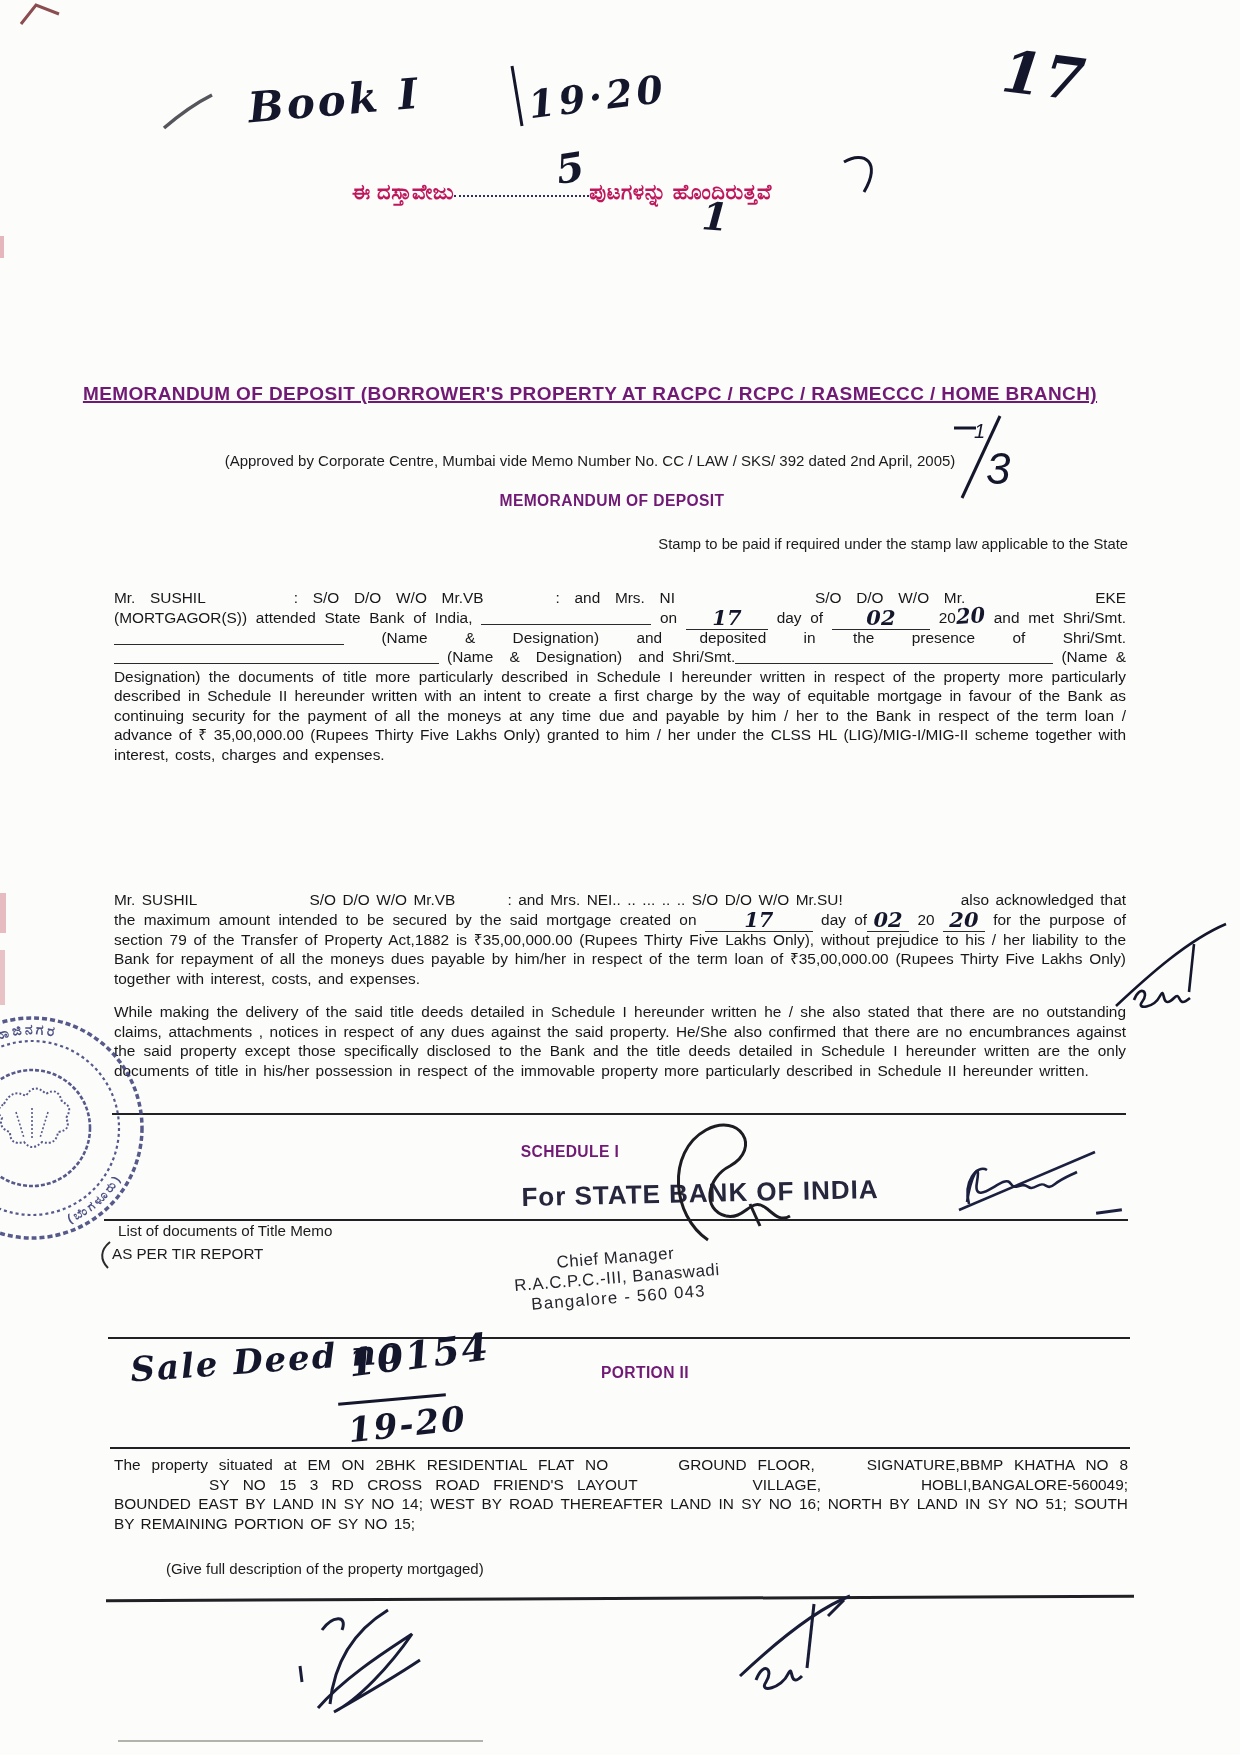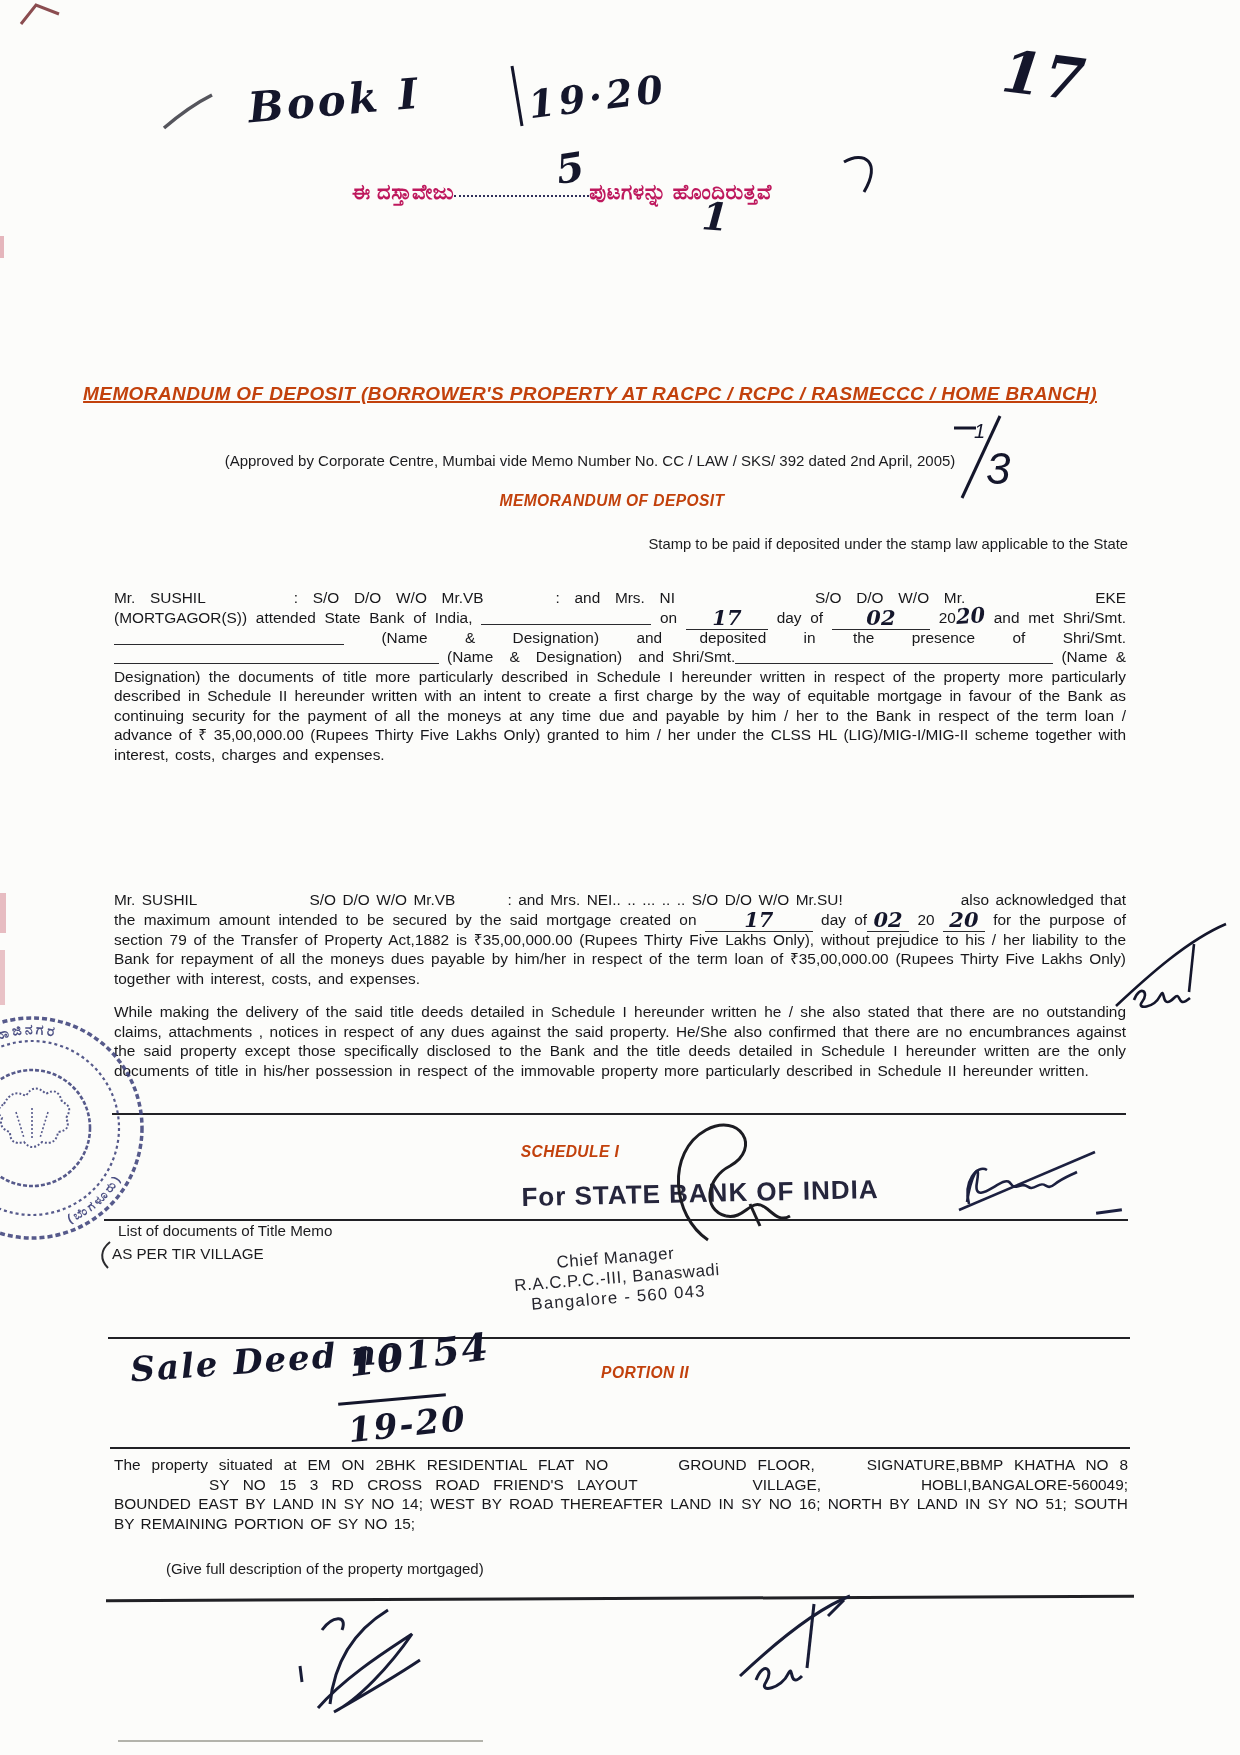--- a/index.html
+++ b/index.html
@@ -15,21 +15,21 @@
   .seg-space{display:inline-block;height:1px;}
   .seg-blank{display:inline-block;height:14px;border-bottom:1.6px solid #2a2a2e;transform:translateY(2px);}
   .seg-hand{display:inline-block;font-family:"DejaVu Serif",serif;font-style:italic;font-weight:bold;
             font-size:21px;line-height:10px;color:#14162b;transform:rotate(-4deg);}
   .seg-handblank{display:inline-block;text-align:center;border-bottom:1.6px solid #2a2a2e;
             font-family:"DejaVu Serif",serif;font-style:italic;font-weight:bold;
             font-size:21px;color:#14162b;height:19px;line-height:15px;transform:translateY(2px);}
   .hand{font-family:"DejaVu Serif",serif;font-style:italic;font-weight:bold;color:#14162b;}
   .rule{position:absolute;height:2px;background:#212125;}
   .center{text-align:center;}
-  .heading{font-weight:bold;font-size:15.6px;letter-spacing:.4px;color:#c2410c;font-style:italic;}
+  .heading{font-weight:bold;font-size:15.6px;letter-spacing:.4px;color:#701a75;}
   .kannada{font-weight:bold;color:#be185d;font-size:21px;letter-spacing:.5px;}
   .kdots{display:inline-block;border-bottom:2.4px dotted #30305a;height:4px;transform:translateY(-2px);}
   .stamptext{color:#26262e;}
 </style>
 </head>
 <body>
 
 <div class="page">
 
   <svg class="abs" style="left:16px;top:0" width="50" height="28" viewBox="0 0 50 28">
@@ -71,21 +71,21 @@
     <path d="M6,16 H28" stroke="#14162b" stroke-width="3" fill="none"></path>
     <path d="M52,4 L14,86" stroke="#14162b" stroke-width="3" fill="none"></path>
     <text x="26" y="26" font-size="20" font-style="italic" fill="#14162b">1</text>
     <text x="38" y="72" font-size="44" font-style="italic" fill="#14162b">3</text>
   </svg>
 
   <div class="abs center" style="left:70px;top:452px;width:1040px;font-size:15px">(Approved by Corporate Centre, Mumbai vide Memo Number No. CC / LAW / SKS/ 392 dated 2nd April, 2005)</div>
 
   <div class="abs center heading" style="left:12px;top:492px;width:1200px">MEMORANDUM OF DEPOSIT</div>
 
-  <div class="abs" style="right:112px;top:536px;font-size:14.8px">Stamp to be paid if deposited under the stamp law applicable to the State</div>
+  <div class="abs" style="right:112px;top:536px;font-size:14.8px">Stamp to be paid if required under the stamp law applicable to the State</div>
 
   <div class="para" style="left:114px;top:588px;width:1012px"><span class="seg-text">Mr. SUSHIL</span><span class="seg-space" style="width: 88px;"></span><span class="seg-text">: S/O D/O W/O Mr.VB</span><span class="seg-space" style="width: 72px;"></span><span class="seg-text">: and Mrs. NI</span><span class="seg-space" style="width: 140px;"></span><span class="seg-text">S/O D/O W/O Mr.</span><span class="seg-space" style="width: 130px;"></span><span class="seg-text">EKE (MORTGAGOR(S)) attended State Bank of India,&nbsp;</span><span class="seg-blank" style="width: 170px;"></span><span class="seg-text">&nbsp;on&nbsp;</span><span class="seg-handblank" style="min-width: 82px;">17</span><span class="seg-text">&nbsp;day of&nbsp;</span><span class="seg-handblank" style="min-width: 98px;">02</span><span class="seg-text">&nbsp;20</span><span class="seg-hand">20</span><span class="seg-text">&nbsp;and met Shri/Smt.</span><span class="seg-blank" style="width: 230px;"></span><span class="seg-text">&nbsp;(Name &amp; Designation) and deposited in the presence of Shri/Smt.</span><span class="seg-blank" style="width: 325px;"></span><span class="seg-text">&nbsp;(Name&nbsp; &amp;&nbsp; Designation)&nbsp; and Shri/Smt.</span><span class="seg-blank" style="width: 318px;"></span><span class="seg-text">&nbsp;(Name &amp; Designation) the documents of title more particularly described in Schedule I hereunder written in respect of the property more particularly described in Schedule II hereunder written with an intent to create a first charge by the way of equitable mortgage in favour of the Bank as continuing security for the payment of all the moneys at any time due and payable by him / her to the Bank in respect of the term loan / advance of ₹ 35,00,000.00 (Rupees Thirty Five Lakhs Only) granted to him / her under the CLSS HL (LIG)/MIG-I/MIG-II scheme together with interest, costs, charges and expenses.</span></div>
 
   <div class="para" style="left:114px;top:890px;width:1012px"><span class="seg-text">Mr. SUSHIL</span><span class="seg-space" style="width: 112px;"></span><span class="seg-text">S/O D/O W/O Mr.VB</span><span class="seg-space" style="width: 52px;"></span><span class="seg-text">: and Mrs. NEI..&nbsp;.. ... .. ..&nbsp;S/O D/O W/O Mr.SU!</span><span class="seg-space" style="width: 118px;"></span><span class="seg-text">also acknowledged that the maximum amount intended to be secured by the said mortgage created on&nbsp;</span><span class="seg-handblank" style="min-width: 108px;">17</span><span class="seg-text">&nbsp;day of</span><span class="seg-handblank" style="min-width: 42px;">02</span><span class="seg-text">&nbsp;20&nbsp;</span><span class="seg-handblank" style="min-width: 42px;">20</span><span class="seg-text">&nbsp;for the purpose of section 79 of the Transfer of Property Act,1882 is ₹35,00,000.00 (Rupees Thirty Five Lakhs Only), without prejudice to his / her liability to the Bank for repayment of all the moneys dues payable by him/her in respect of the term loan of ₹35,00,000.00 (Rupees Thirty Five Lakhs Only) together with interest, costs, and expenses.</span></div>
 
   <svg class="abs" style="left:1108px;top:918px" width="125" height="100" viewBox="0 0 125 100">
     <g fill="none" stroke="#14162b" stroke-width="2.6">
       <path d="M8,88 C40,58 80,22 118,6"></path>
       <path d="M26,82 c6,-16 16,-8 8,2 c-6,8 12,6 18,-6 c6,-12 0,16 14,2 c8,-8 2,12 16,0"></path>
       <path d="M86,26 l-5,48"></path>
@@ -97,21 +97,21 @@
   <div class="rule" style="left:112px;top:1113px;width:1014px"></div>
 
   <div class="abs center heading" style="left:0;top:1143px;width:1140px">SCHEDULE I</div>
 
   <div class="abs" style="left:420px;top:1178px;width:560px;text-align:center;font-size:26px;letter-spacing:1px;
        color:#26263c;font-weight:600;transform:rotate(-1.3deg)">For STATE BANK OF INDIA</div>
 
   <div class="rule" style="left:104px;top:1219px;width:1024px"></div>
 
   <div class="abs" style="left:118px;top:1222px;font-size:15.2px">List of documents of Title Memo</div>
-  <div class="abs" style="left:112px;top:1245px;font-size:15.2px">AS PER TIR VILLAGE</div>
+  <div class="abs" style="left:112px;top:1245px;font-size:15.2px">AS PER TIR REPORT</div>
   <svg class="abs" style="left:96px;top:1240px" width="18" height="30" viewBox="0 0 18 30">
     <path d="M14,2 C4,10 4,20 12,28" fill="none" stroke="#2a2a2e" stroke-width="2"></path>
   </svg>
 
   <svg class="abs" style="left:622px;top:1112px" width="175" height="140" viewBox="0 0 175 140">
     <g fill="none" stroke="#1c1c22" stroke-width="3">
       <path d="M86,128 C50,104 44,40 84,18 C118,0 140,36 108,54 C84,66 80,98 104,104"></path>
       <path d="M104,104 C124,108 128,84 144,96 C152,102 158,110 168,104"></path>
       <path d="M128,92 l10,22"></path>
     </g>

